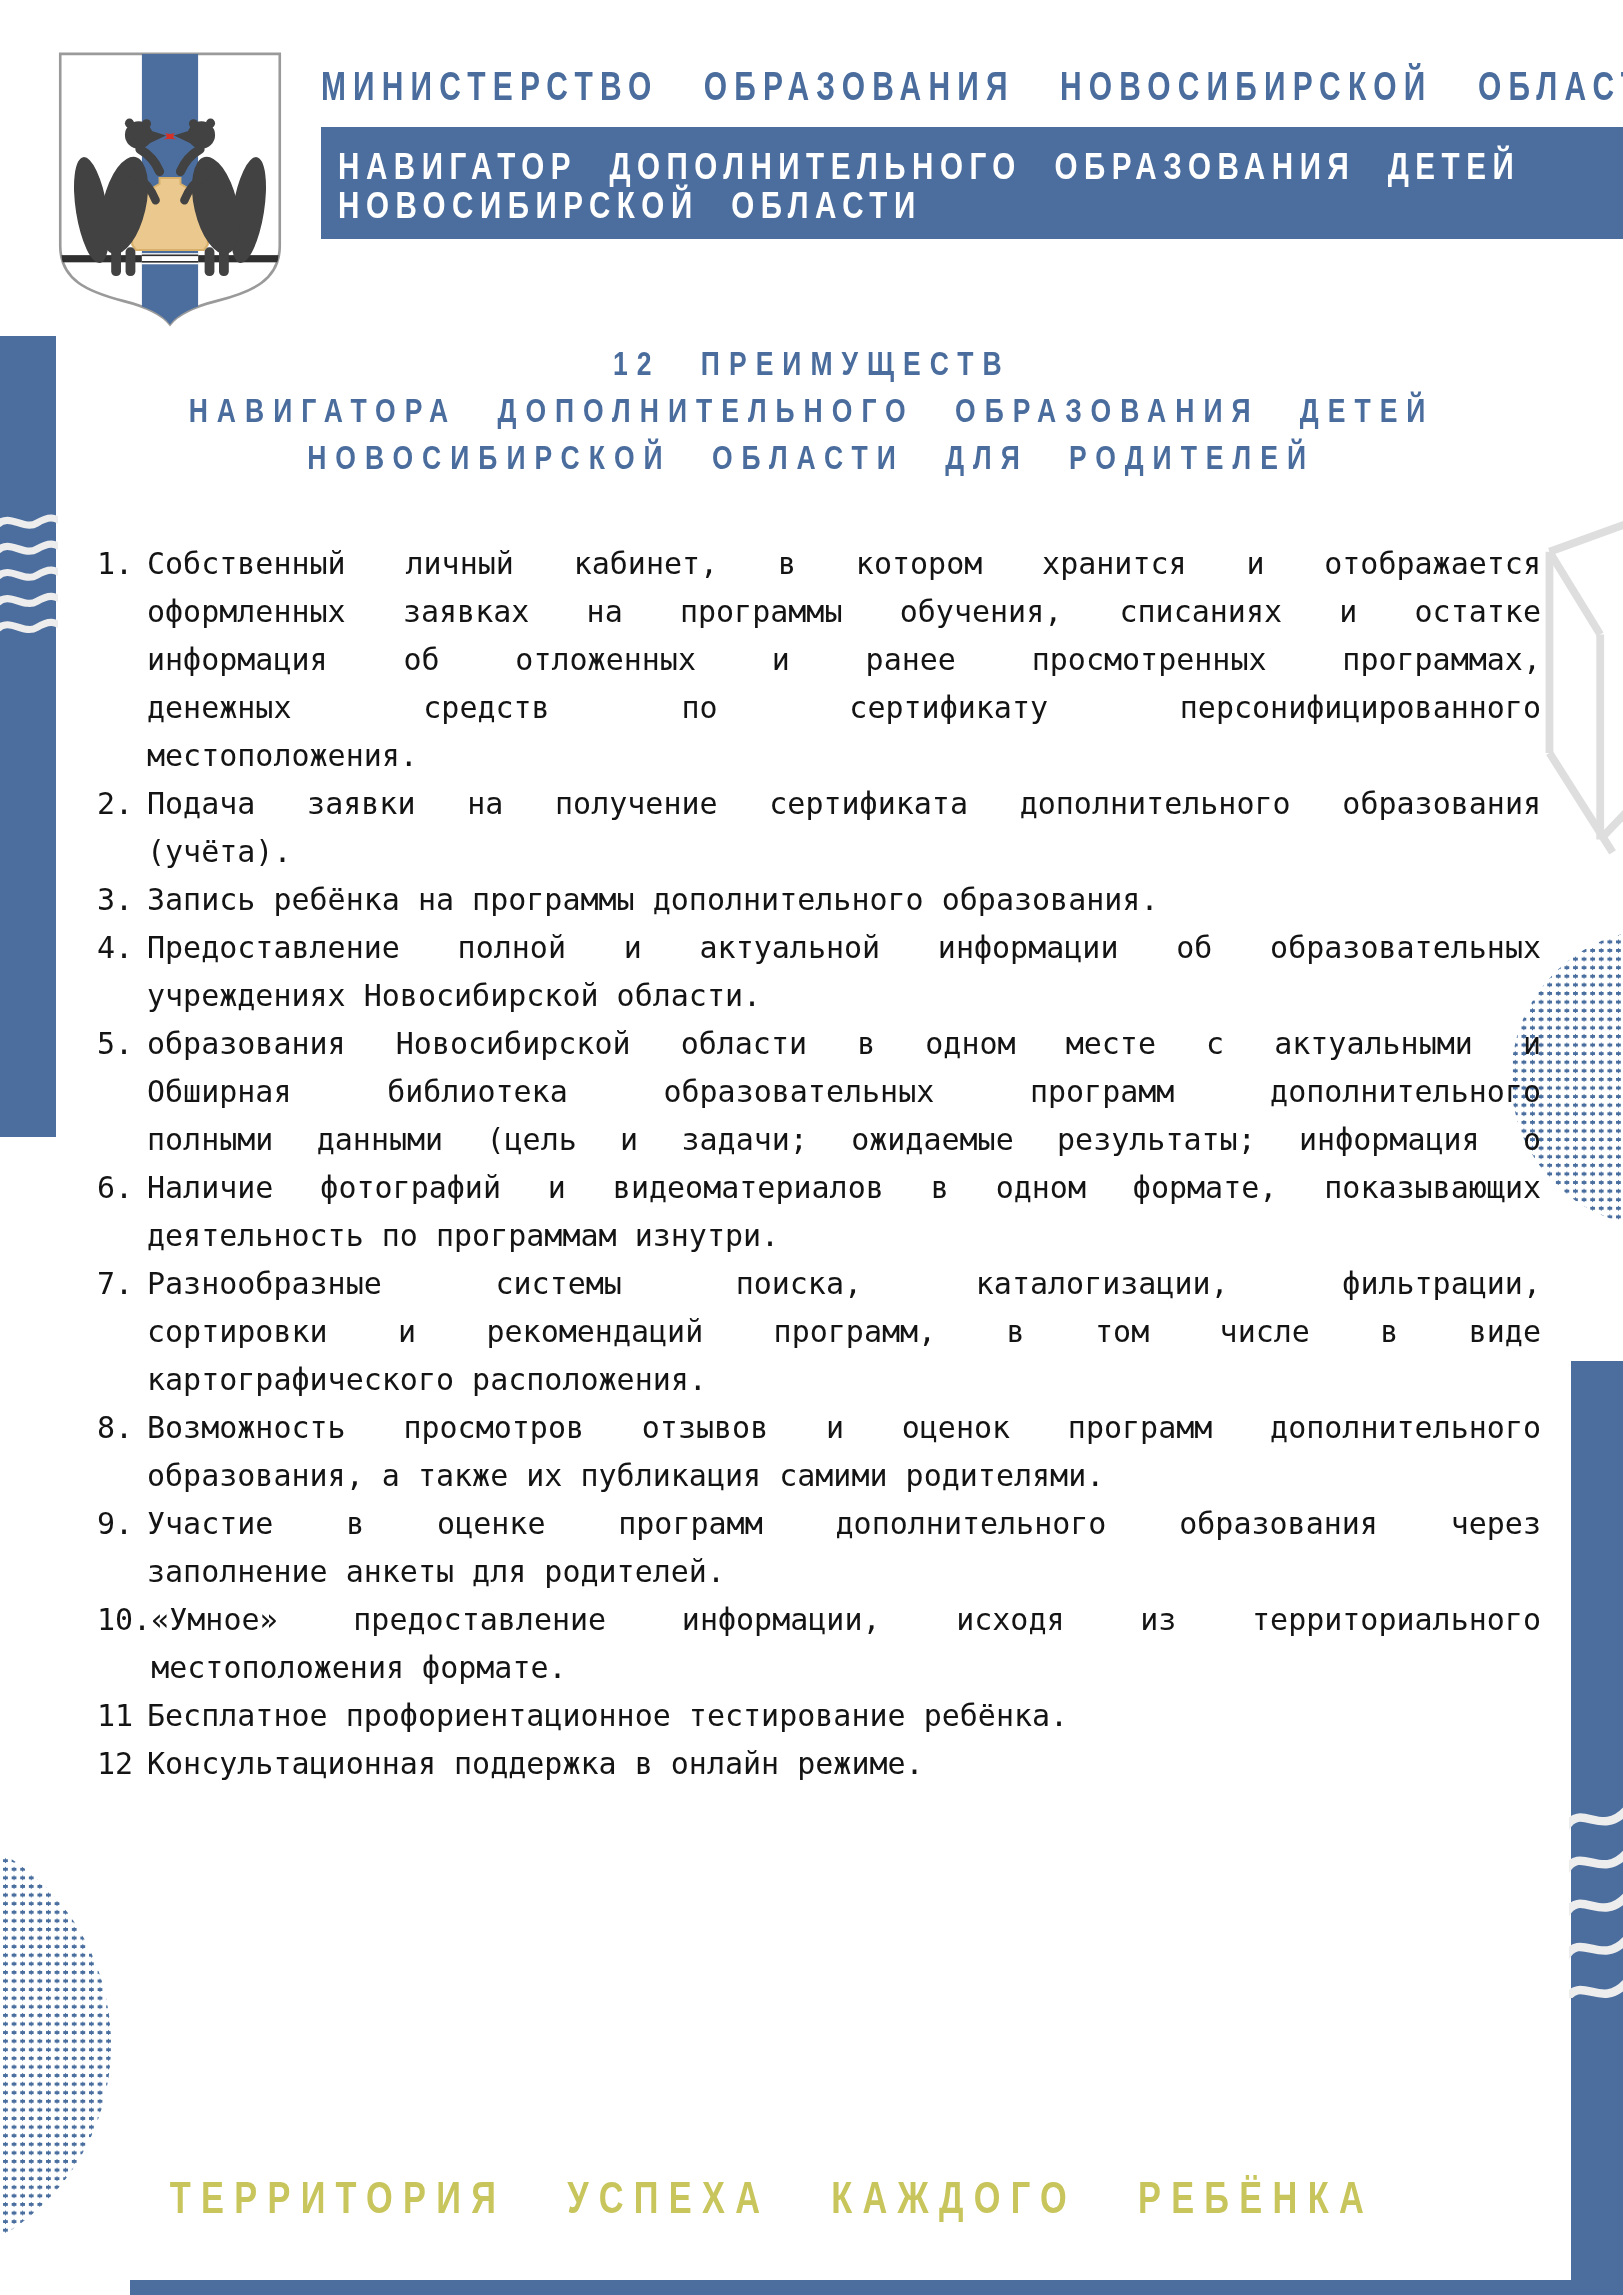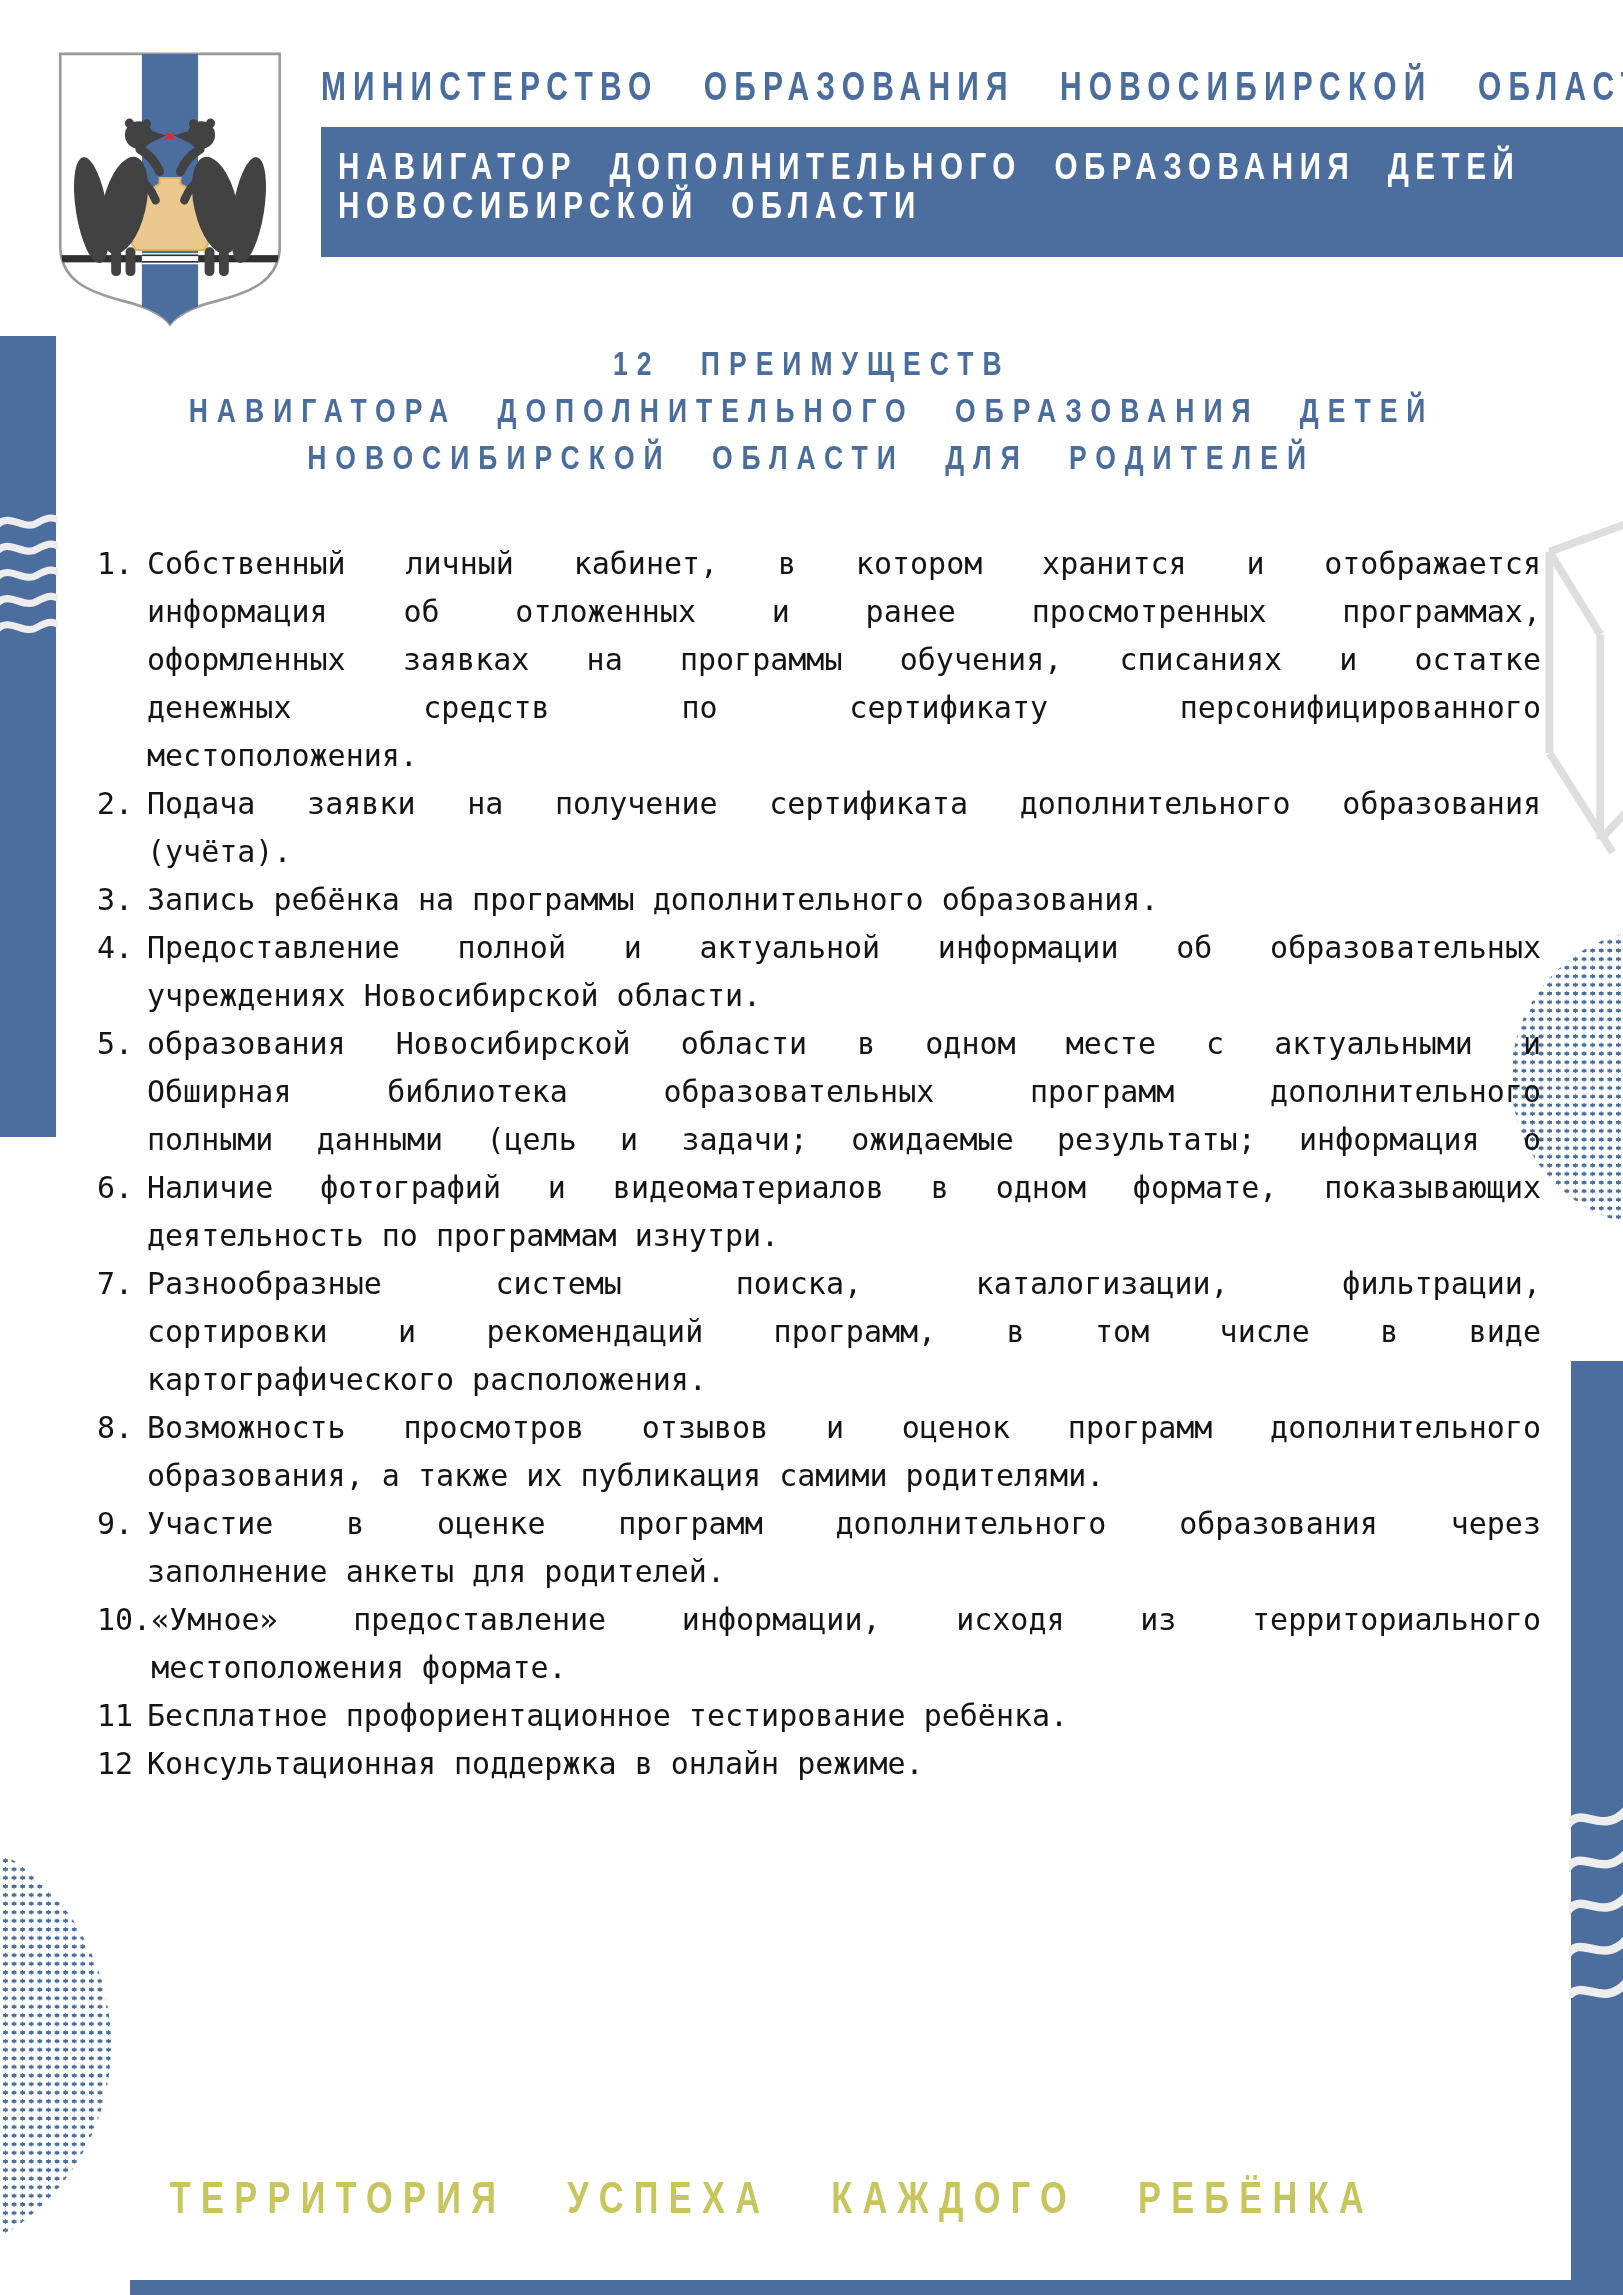--- a/index.html
+++ b/index.html
@@ -9,21 +9,21 @@
   }
   
   .emblem{position:absolute;left:56px;top:50px;width:228px;height:277px;}
   .ministry{
     position:absolute;left:321px;top:63px;width:1308px;
     font-weight:bold;font-size:41px;color:#4a6d9d;
     letter-spacing:0.24em;word-spacing:1em;white-space:nowrap;
     transform:scaleX(0.73);transform-origin:left top;
   }
   .banner{
-    position:absolute;left:321px;top:127px;right:0;height:130px;
+    position:absolute;left:321px;top:127px;right:0;height:112px;
     background:#4c6e9e;color:#ffffff;padding:19.6px 0 0 17px;box-sizing:border-box;
   }
   .banner-line{
     display:block;font-weight:bold;font-size:37px;line-height:39px;
     letter-spacing:0.22em;word-spacing:0.6em;white-space:nowrap;
     transform:scaleX(0.8);transform-origin:left top;
   }
   
   .main-title{position:absolute;left:0;right:0;top:344px;text-align:center;}
   .main-title .t-line{display:block;line-height:39px;}
@@ -165,22 +165,22 @@
     <div class="t-line"><span>12 ПРЕИМУЩЕСТВ</span></div>
     <div class="t-line"><span>НАВИГАТОРА ДОПОЛНИТЕЛЬНОГО ОБРАЗОВАНИЯ ДЕТЕЙ</span></div>
     <div class="t-line"><span>НОВОСИБИРСКОЙ ОБЛАСТИ ДЛЯ РОДИТЕЛЕЙ</span></div>
   </div>
 
   <div class="adv-list">
       <div class="adv-row">
         <span class="adv-marker">1.</span>
         <div class="adv-content">
           <div class="adv-line">Собственный личный кабинет, в котором хранится и отображается</div>
+          <div class="adv-line">оформленных заявках на программы обучения, списаниях и остатке</div>
           <div class="adv-line">информация об отложенных и ранее просмотренных программах,</div>
-          <div class="adv-line">оформленных заявках на программы обучения, списаниях и остатке</div>
           <div class="adv-line">денежных средств по сертификату персонифицированного</div>
           <div class="adv-line last">местоположения.</div>
         </div>
       </div>
       <div class="adv-row">
         <span class="adv-marker">2.</span>
         <div class="adv-content">
           <div class="adv-line">Подача заявки на получение сертификата дополнительного образования</div>
           <div class="adv-line last">(учёта).</div>
         </div>

